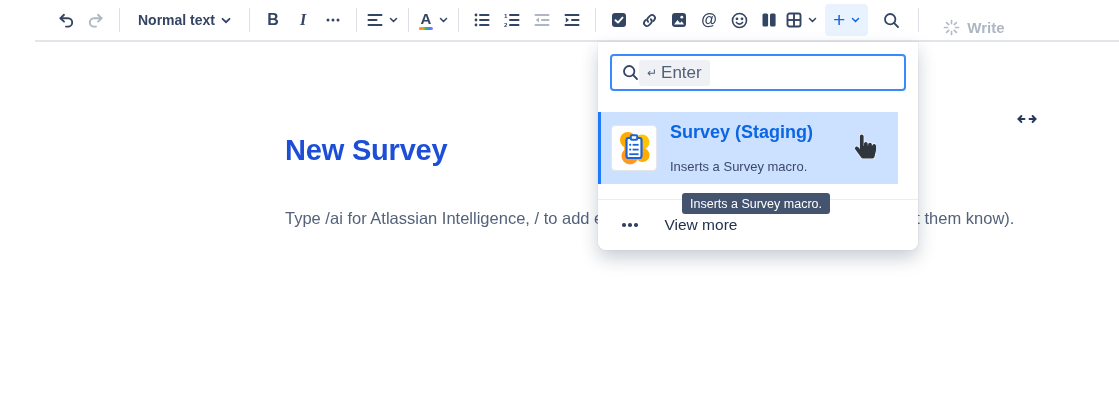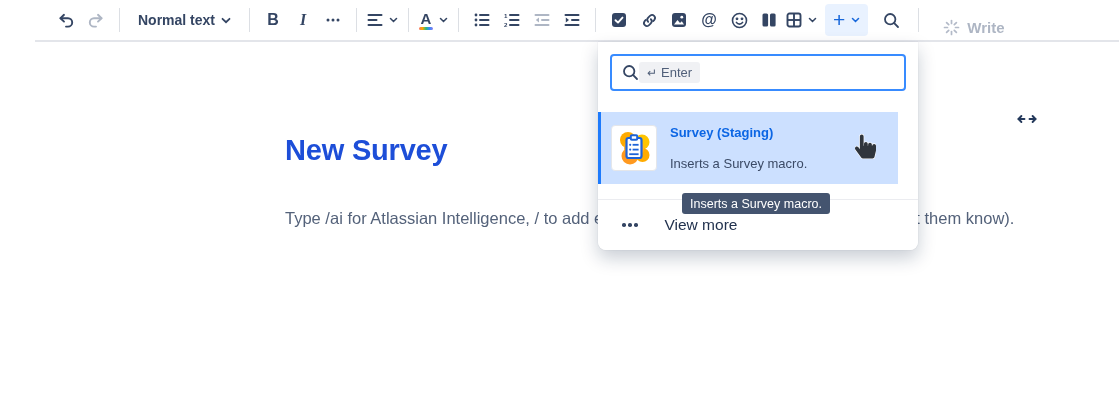--- a/index.html
+++ b/index.html
@@ -50,29 +50,29 @@
               border-radius:0 0 8px 8px; box-shadow:0 8px 18px rgba(9,30,66,.22),
               0 0 1px rgba(9,30,66,.25); z-index:10; }
   .search-wrap { margin:12px; height:37px; border:2px solid #388BFF; border-radius:4px;
                  display:flex; align-items:center; padding:0 8px 0 10px; background:#fff; }
   .search-input { flex:1; border:none; outline:none; font-size:15px; color:#172B4D;
                   font-family:"Liberation Sans", sans-serif; margin-left:8px; min-width:0;
                   background:transparent; }
   .enter-badge { background:#F0F1F4; border-radius:3px; padding:3px 8px; display:flex;
                  align-items:center; gap:4px; color:#505F79; flex:none; }
   .enter-sym { font-size:12px; }
-  .enter-lbl { font-size:13px; }
+  .enter-lbl { font-size:17px; }
   .result-list { padding:9px 20px 8px 0; }
   .result-item { position:relative; height:72px; background:#CCE0FF;
                  border-left:3px solid #1D7AFC; display:flex; align-items:center;
                  padding-left:10px; cursor:pointer; }
   .macro-tile { width:46px; height:46px; background:#fff; border:1px solid #E4E6EA;
                 border-radius:4px; display:flex; align-items:center; justify-content:center;
                 margin-right:13px; flex:none; }
-  .result-title { font-size:13px; font-weight:600; color:#0C66E4; margin-bottom:16px; }
+  .result-title { font-size:18px; font-weight:600; color:#0C66E4; margin-bottom:16px; }
   .result-desc { font-size:13px; color:#3B4A66; }
   .cursor-glyph { position:absolute; right:22px; top:22px; }
   .dd-divider { height:1px; background:#EBECF0; margin-top:7px; }
   .viewmore-row { height:50px; display:flex; align-items:center; cursor:pointer;
                   border-radius:0 0 8px 8px; background:#fff; }
   .dots-icon { margin-left:24px; display:flex; gap:2.5px; }
   .dots-icon i { width:3.5px; height:3.5px; border-radius:50%; background:#344563; display:block; }
   .viewmore-label { margin-left:27px; font-size:15.5px; color:#22324E; }
   .tooltip { position:absolute; left:84px; top:151px; background:#44546F; color:#fff;
              font-size:12.5px; padding:3.5px 8px; border-radius:3px; white-space:nowrap;

